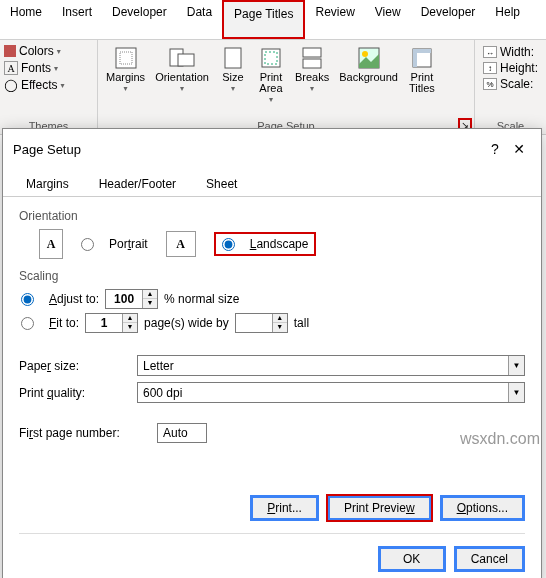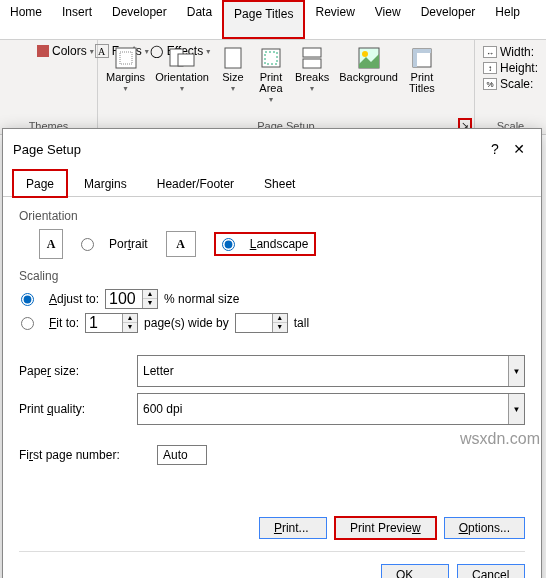--- a/index.html
+++ b/index.html
@@ -12,21 +12,21 @@
 
 
 .ribbon { display: flex; background: #f3f2f1; border-bottom: 1px solid #d0d0d0; height: 95px; }
 .rgroup { border-right: 1px solid #d0d0d0; display: flex; flex-direction: column; position: relative; }
 .rgroup-body { flex: 1; display: flex; align-items: flex-start; padding: 3px 4px 0 4px; gap: 2px; }
 .rgroup-label { text-align: center; font-size: 11px; color: #555; padding: 2px 0; }
 .mini-row { display: flex; align-items: center; gap: 3px; padding: 1px 0; font-size: 11px; white-space: nowrap; }
 .mini-sw { width: 12px; height: 12px; background: #c0504d; display: inline-block; }
 .mini-icon { width: 14px; height: 14px; display: inline-flex; align-items: center; justify-content: center; }
 .drop-tri { font-size: 8px; color: #666; }
-.col { display: flex; gap: 1px; margin-left: 33px; }
+.col { display: flex; flex-direction: column; gap: 1px; }
 .big-btn { display: flex; flex-direction: column; align-items: center; gap: 1px; padding: 2px 4px; cursor: pointer; }
 .big-btn .ico { width: 28px; height: 26px; display: flex; align-items: center; justify-content: center; }
 .big-btn .lbl { font-size: 11px; line-height: 11px; text-align: center; }
 .launcher { position: absolute; right: 2px; bottom: 2px; width: 14px; height: 14px; border: 1px solid #888; font-size: 9px; display: flex; align-items: center; justify-content: center; cursor: pointer; }
 .launcher.hl { border: 2px solid #d00000; }
 .scale-col { display: flex; flex-direction: column; gap: 2px; padding: 2px 4px; font-size: 11px; }
 .scale-row { display: flex; align-items: center; gap: 3px; white-space: nowrap; }
 .spin-icon { width: 14px; height: 12px; border: 1px solid #999; background: #fff; display: inline-flex; align-items: center; justify-content: center; font-size: 8px; }
 
 
@@ -43,32 +43,32 @@
 .orient-row { display: flex; align-items: center; gap: 18px; padding-left: 20px; margin-bottom: 10px; }
 .orient-ico { width: 30px; height: 26px; border: 1px solid #999; background: #fff; display: flex; align-items: center; justify-content: center; font-family: serif; font-weight: bold; }
 .orient-ico.port { width: 24px; height: 30px; }
 .radio-wrap { display: inline-flex; align-items: flex-end; gap: 15px; cursor: pointer; }
 .radio-wrap.hl { border: 2px solid #d00000; padding: 3px 6px; }
 input[type=radio] { accent-color: #0067c0; width: 13px; height: 13px; }
 .scale-block { padding-left: 2px; }
 .scale-line { display: flex; align-items: center; gap: 6px; margin: 4px 0; }
 .u { text-decoration: underline; }
 .spinner { display: inline-flex; align-items: center; border: 1px solid #7a7a7a; background: #fff; height: 20px; }
-.spinner input { border: none; width: 36px; text-align: left; padding: 0 3px; font-size: 16px; outline: none; }
+.spinner input { border: none; width: 36px; text-align: center; padding: 0 3px; font-size: 12px; outline: none; font-weight: bold; }
 .spinner .btns { display: flex; flex-direction: column; border-left: 1px solid #999; }
 .spinner .b { width: 14px; height: 9px; font-size: 7px; line-height: 7px; text-align: center; background: #f0f0f0; border-bottom: 1px solid #ccc; cursor: pointer; }
 .spinner .b:last-child { border-bottom: none; }
 .field-row { display: flex; align-items: center; gap: 8px; margin: 6px 0; }
 .field-row label { width: 110px; }
-.combo { flex: 1; display: flex; align-items: center; border: 1px solid #7a7a7a; height: 32px; background: #fff; }
+.combo { flex: 1; display: flex; align-items: center; border: 1px solid #7a7a7a; height: 21px; background: #fff; }
 .combo span { flex: 1; padding: 0 5px; }
 .combo .dd { width: 16px; height: 100%; border-left: 1px solid #999; background: #efefef; display: flex; align-items: center; justify-content: center; font-size: 8px; cursor: pointer; }
 .txt-in { border: 1px solid #7a7a7a; height: 20px; padding: 0 5px; width: 50px; }
 .dlg-btnrow { display: flex; justify-content: flex-end; gap: 8px; padding: 6px 0; }
-.btn { border: 1px solid #3b82f6; background: #efefef; padding: 3px 14px; cursor: pointer; min-width: 68px; }
+.btn { border: 3px solid #3b82f6; background: #efefef; padding: 3px 14px; cursor: pointer; min-width: 68px; text-align: center; }
 .btn.hl { outline: 2px solid #d00000; outline-offset: -1px; }
 hr { border: none; border-top: 1px solid #ddd; margin: 6px 0; }
 .watermark { position: absolute; right: 6px; bottom: 130px; font-size: 16px; color: #999; }
 
 
 svg { display: block; }
 </style>
 </head>
 <body>
 
@@ -208,21 +208,20 @@
   </div>
 </div>
 
 <div class="dialog">
   <div class="dlg-title">
     <div class="t">Page Setup</div>
     <div class="help">?</div>
     <div class="close">✕</div>
   </div>
   <div class="dlg-tabs">
-    <div class="dlg-tab active hl">Page</div>
     <div class="dlg-tab">Margins</div>
     <div class="dlg-tab">Header/Footer</div>
     <div class="dlg-tab">Sheet</div>
   </div>
   <div class="dlg-body">
     <div class="group-lbl">Orientation</div>
     <div class="orient-row">
       <div class="orient-ico port">A</div>
       <label class="radio-wrap">
         <input type="radio" name="orient" style="">

